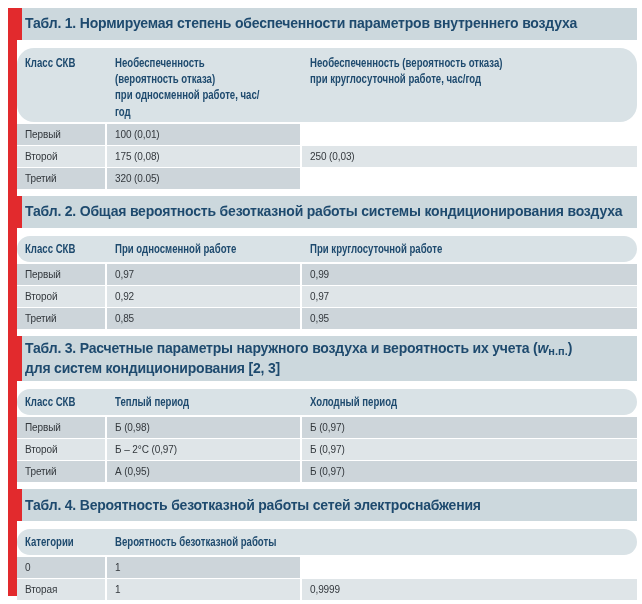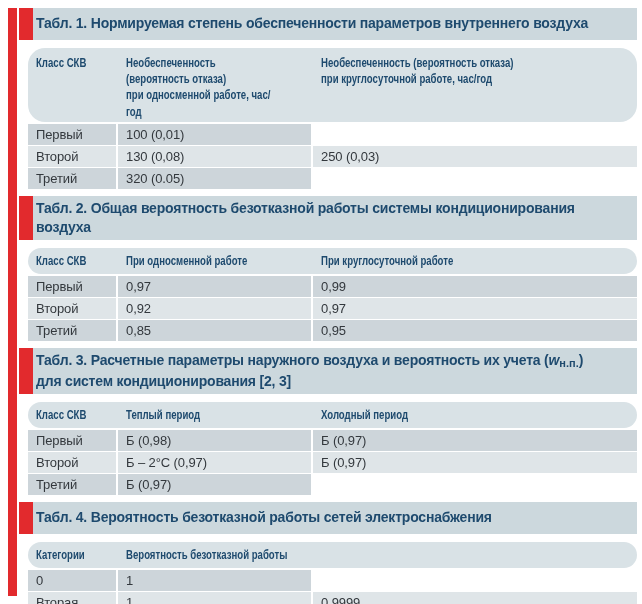--- a/index.html
+++ b/index.html
@@ -10,21 +10,21 @@
     --row-light:#dfe5e8;
     --title-text:#1e4a6e;
     --body-text:#33383d;
   }
   html,body{margin:0;padding:0;background:#ffffff;}
   .page{
     position:relative;
     width:642px;height:604px;
     box-sizing:border-box;
     background:#ffffff;
-    padding:8px 5px 8px 28px;
+    padding:8px 5px 8px 17px;
     overflow:hidden;
     font-family:"Liberation Sans",sans-serif;
   }
   .redbar{
     position:absolute;left:8px;top:8px;width:9px;height:588px;
     background:var(--red);
   }
   .section{margin-bottom:7px;}
   .title-band{
     position:relative;
@@ -82,21 +82,21 @@
     grid-template-columns:88px 193px 1fr;
     column-gap:2px;
     margin-bottom:1px;
   }
   .body-row:last-child{margin-bottom:0;}
   .cell{
     box-sizing:border-box;
     min-height:21px;
     display:flex;align-items:center;
     padding:1px 4px 1px 8px;
-    font-size:13px;
+    font-size:10px;
     color:var(--body-text);
     letter-spacing:-0.1px;
   }
   .body-row.dark .cell{background:var(--row-dark);}
   .body-row.light .cell{background:var(--row-light);}
 </style>
 </head>
 <body>
 
 <div class="page">
@@ -112,21 +112,21 @@
 при односменной работе, час/год</span></div>
           <div class="hdr-cell c2"><span class="cond">Необеспеченность (вероятность отказа)
 при круглосуточной работе, час/год</span></div>
         </div>
         <div class="body-row dark">
           <div class="cell">Первый</div>
           <div class="cell">100 (0,01)</div>
         </div>
         <div class="body-row light">
           <div class="cell">Второй</div>
-          <div class="cell">130 (0,08)</div>
+          <div class="cell">175 (0,08)</div>
           <div class="cell">250 (0,03)</div>
         </div>
         <div class="body-row dark">
           <div class="cell">Третий</div>
           <div class="cell">320 (0.05)</div>
         </div>
       </div>
       <div class="section">
         <div class="title-band">
           <div class="title-line"><span>Табл. 2. Общая вероятность безотказной работы системы кондиционирования воздуха</span></div>
@@ -167,20 +167,21 @@
           <div class="cell">Б (0,98)</div>
           <div class="cell">Б (0,97)</div>
         </div>
         <div class="body-row light">
           <div class="cell">Второй</div>
           <div class="cell">Б – 2°С (0,97)</div>
           <div class="cell">Б (0,97)</div>
         </div>
         <div class="body-row dark">
           <div class="cell">Третий</div>
+          <div class="cell">А (0,95)</div>
           <div class="cell">Б (0,97)</div>
         </div>
       </div>
       <div class="section">
         <div class="title-band">
           <div class="title-line"><span>Табл. 4. Вероятность безотказной работы сетей электроснабжения</span></div>
         </div>
         <div class="hdr-band">
           <div class="hdr-cell c0"><span class="cond">Категории</span></div>
           <div class="hdr-cell c2"><span class="cond">Вероятность безотказной работы</span></div>

